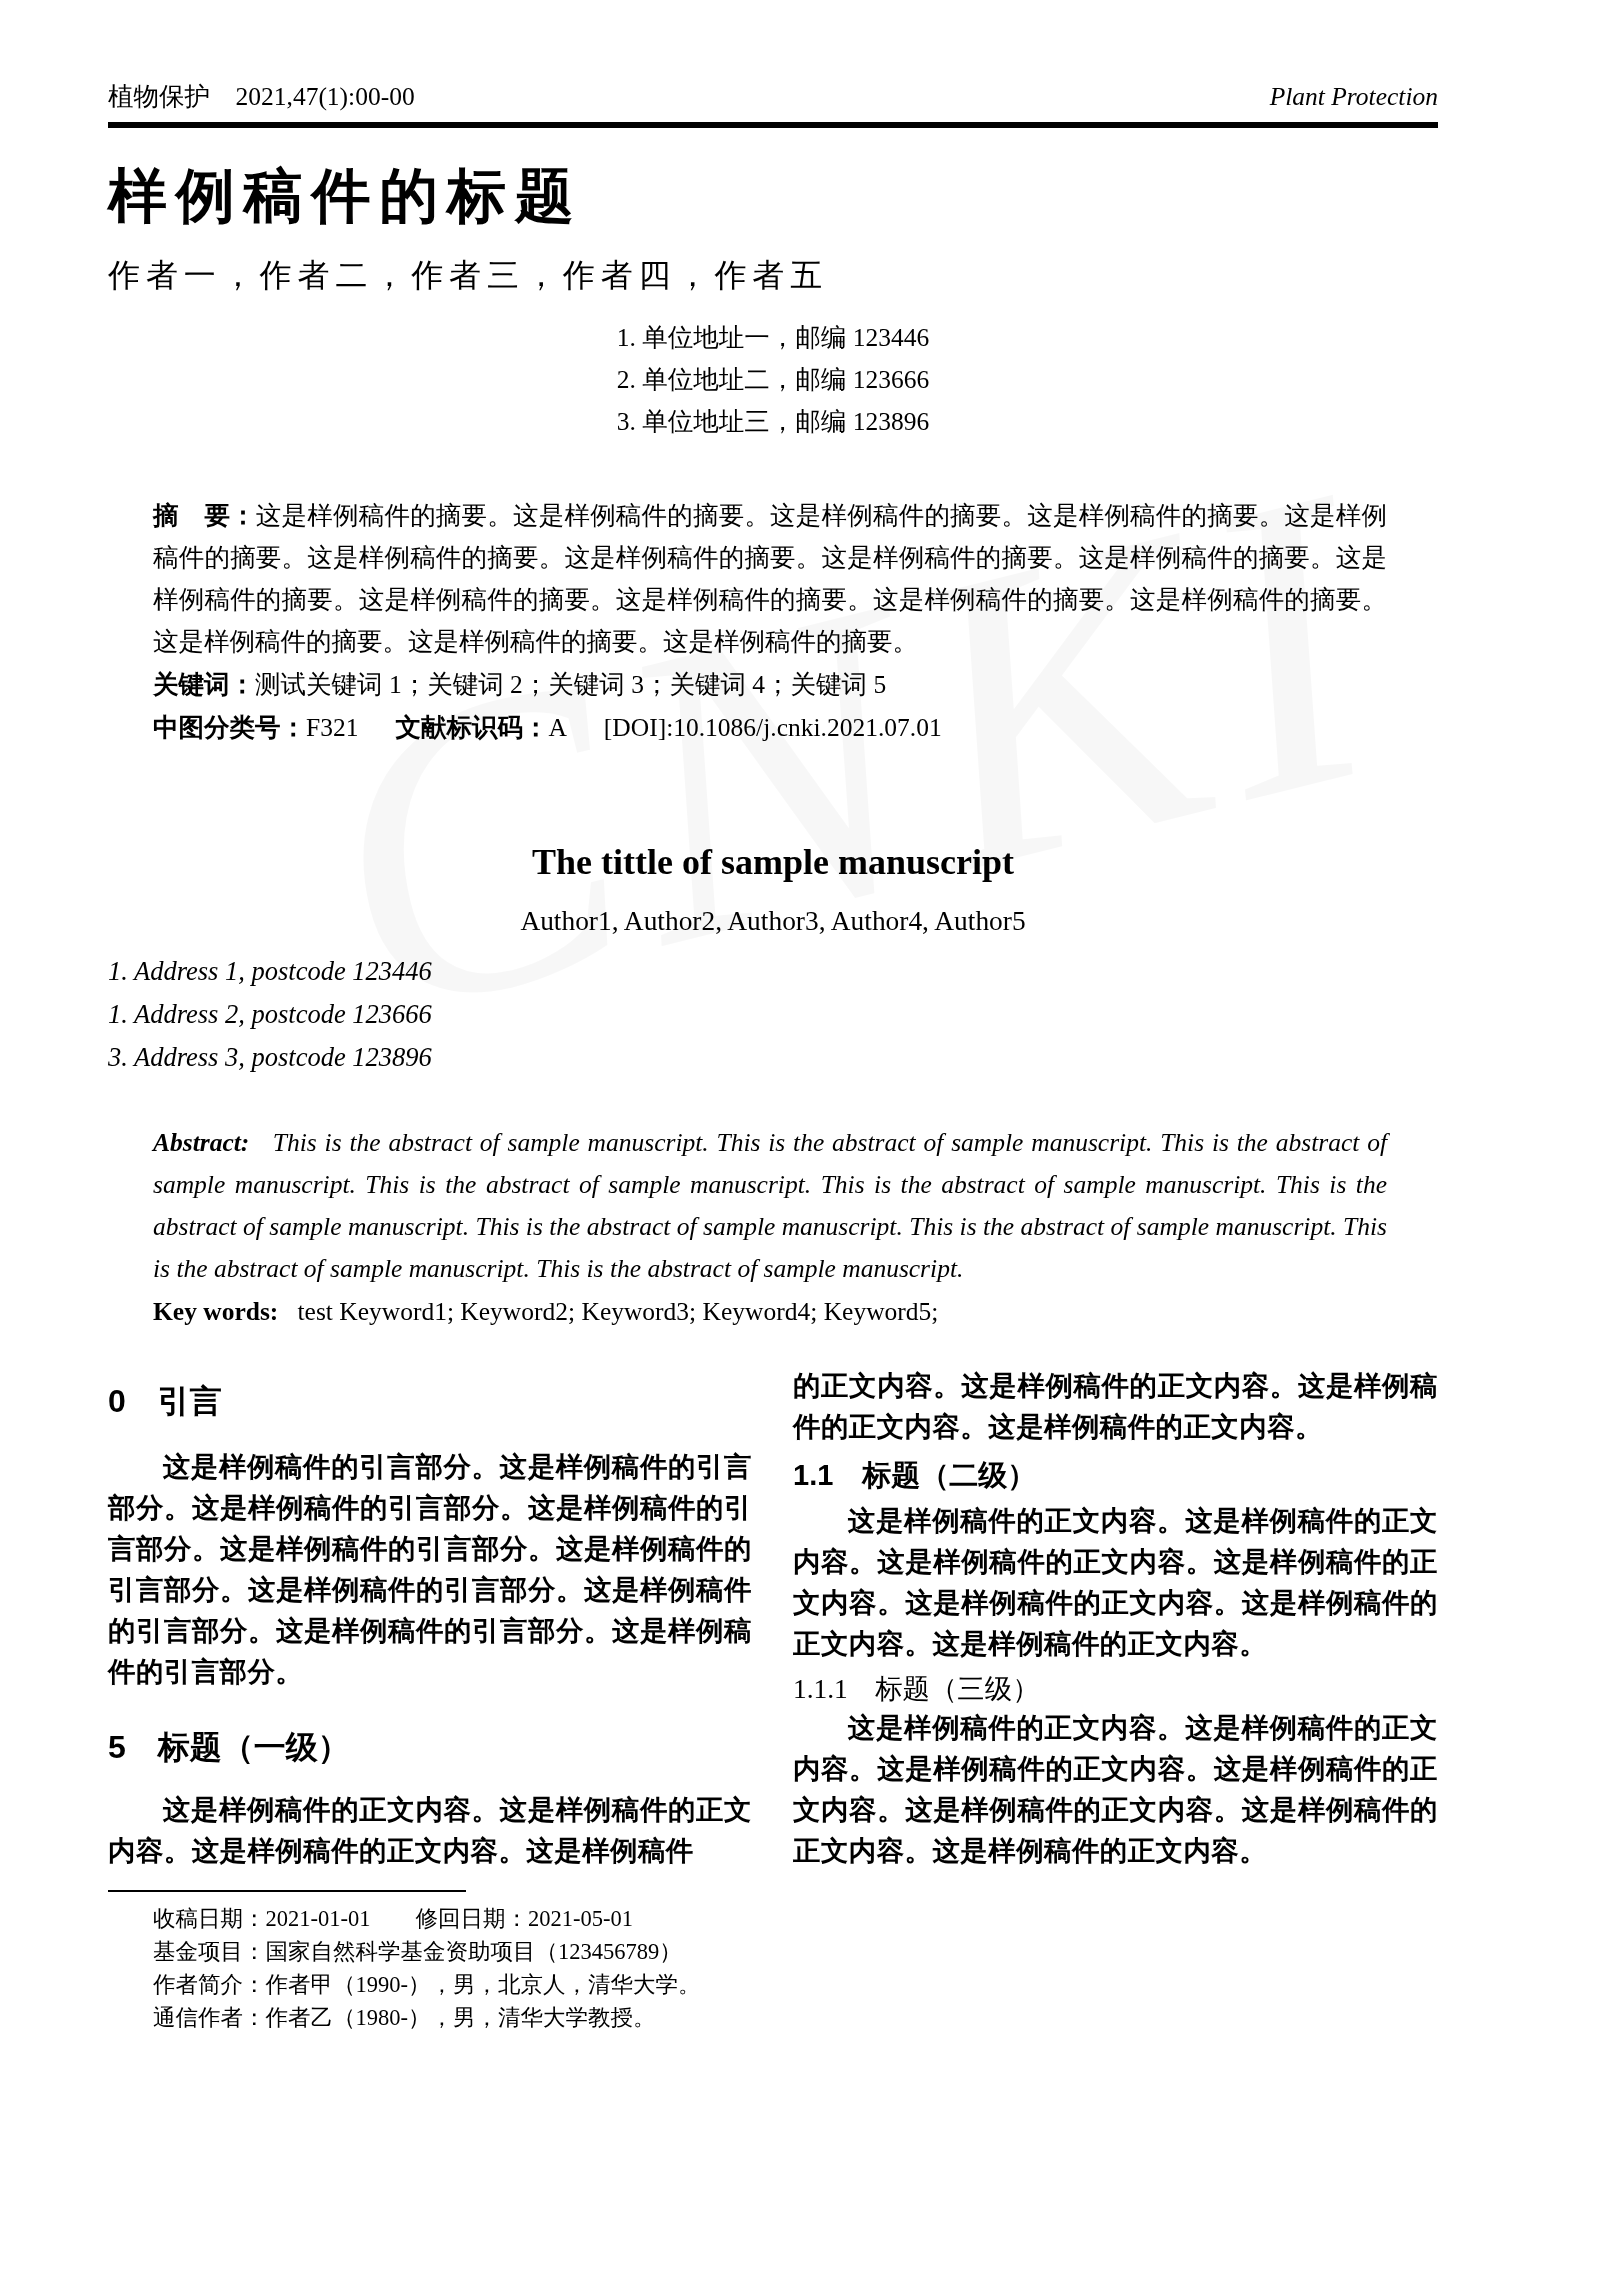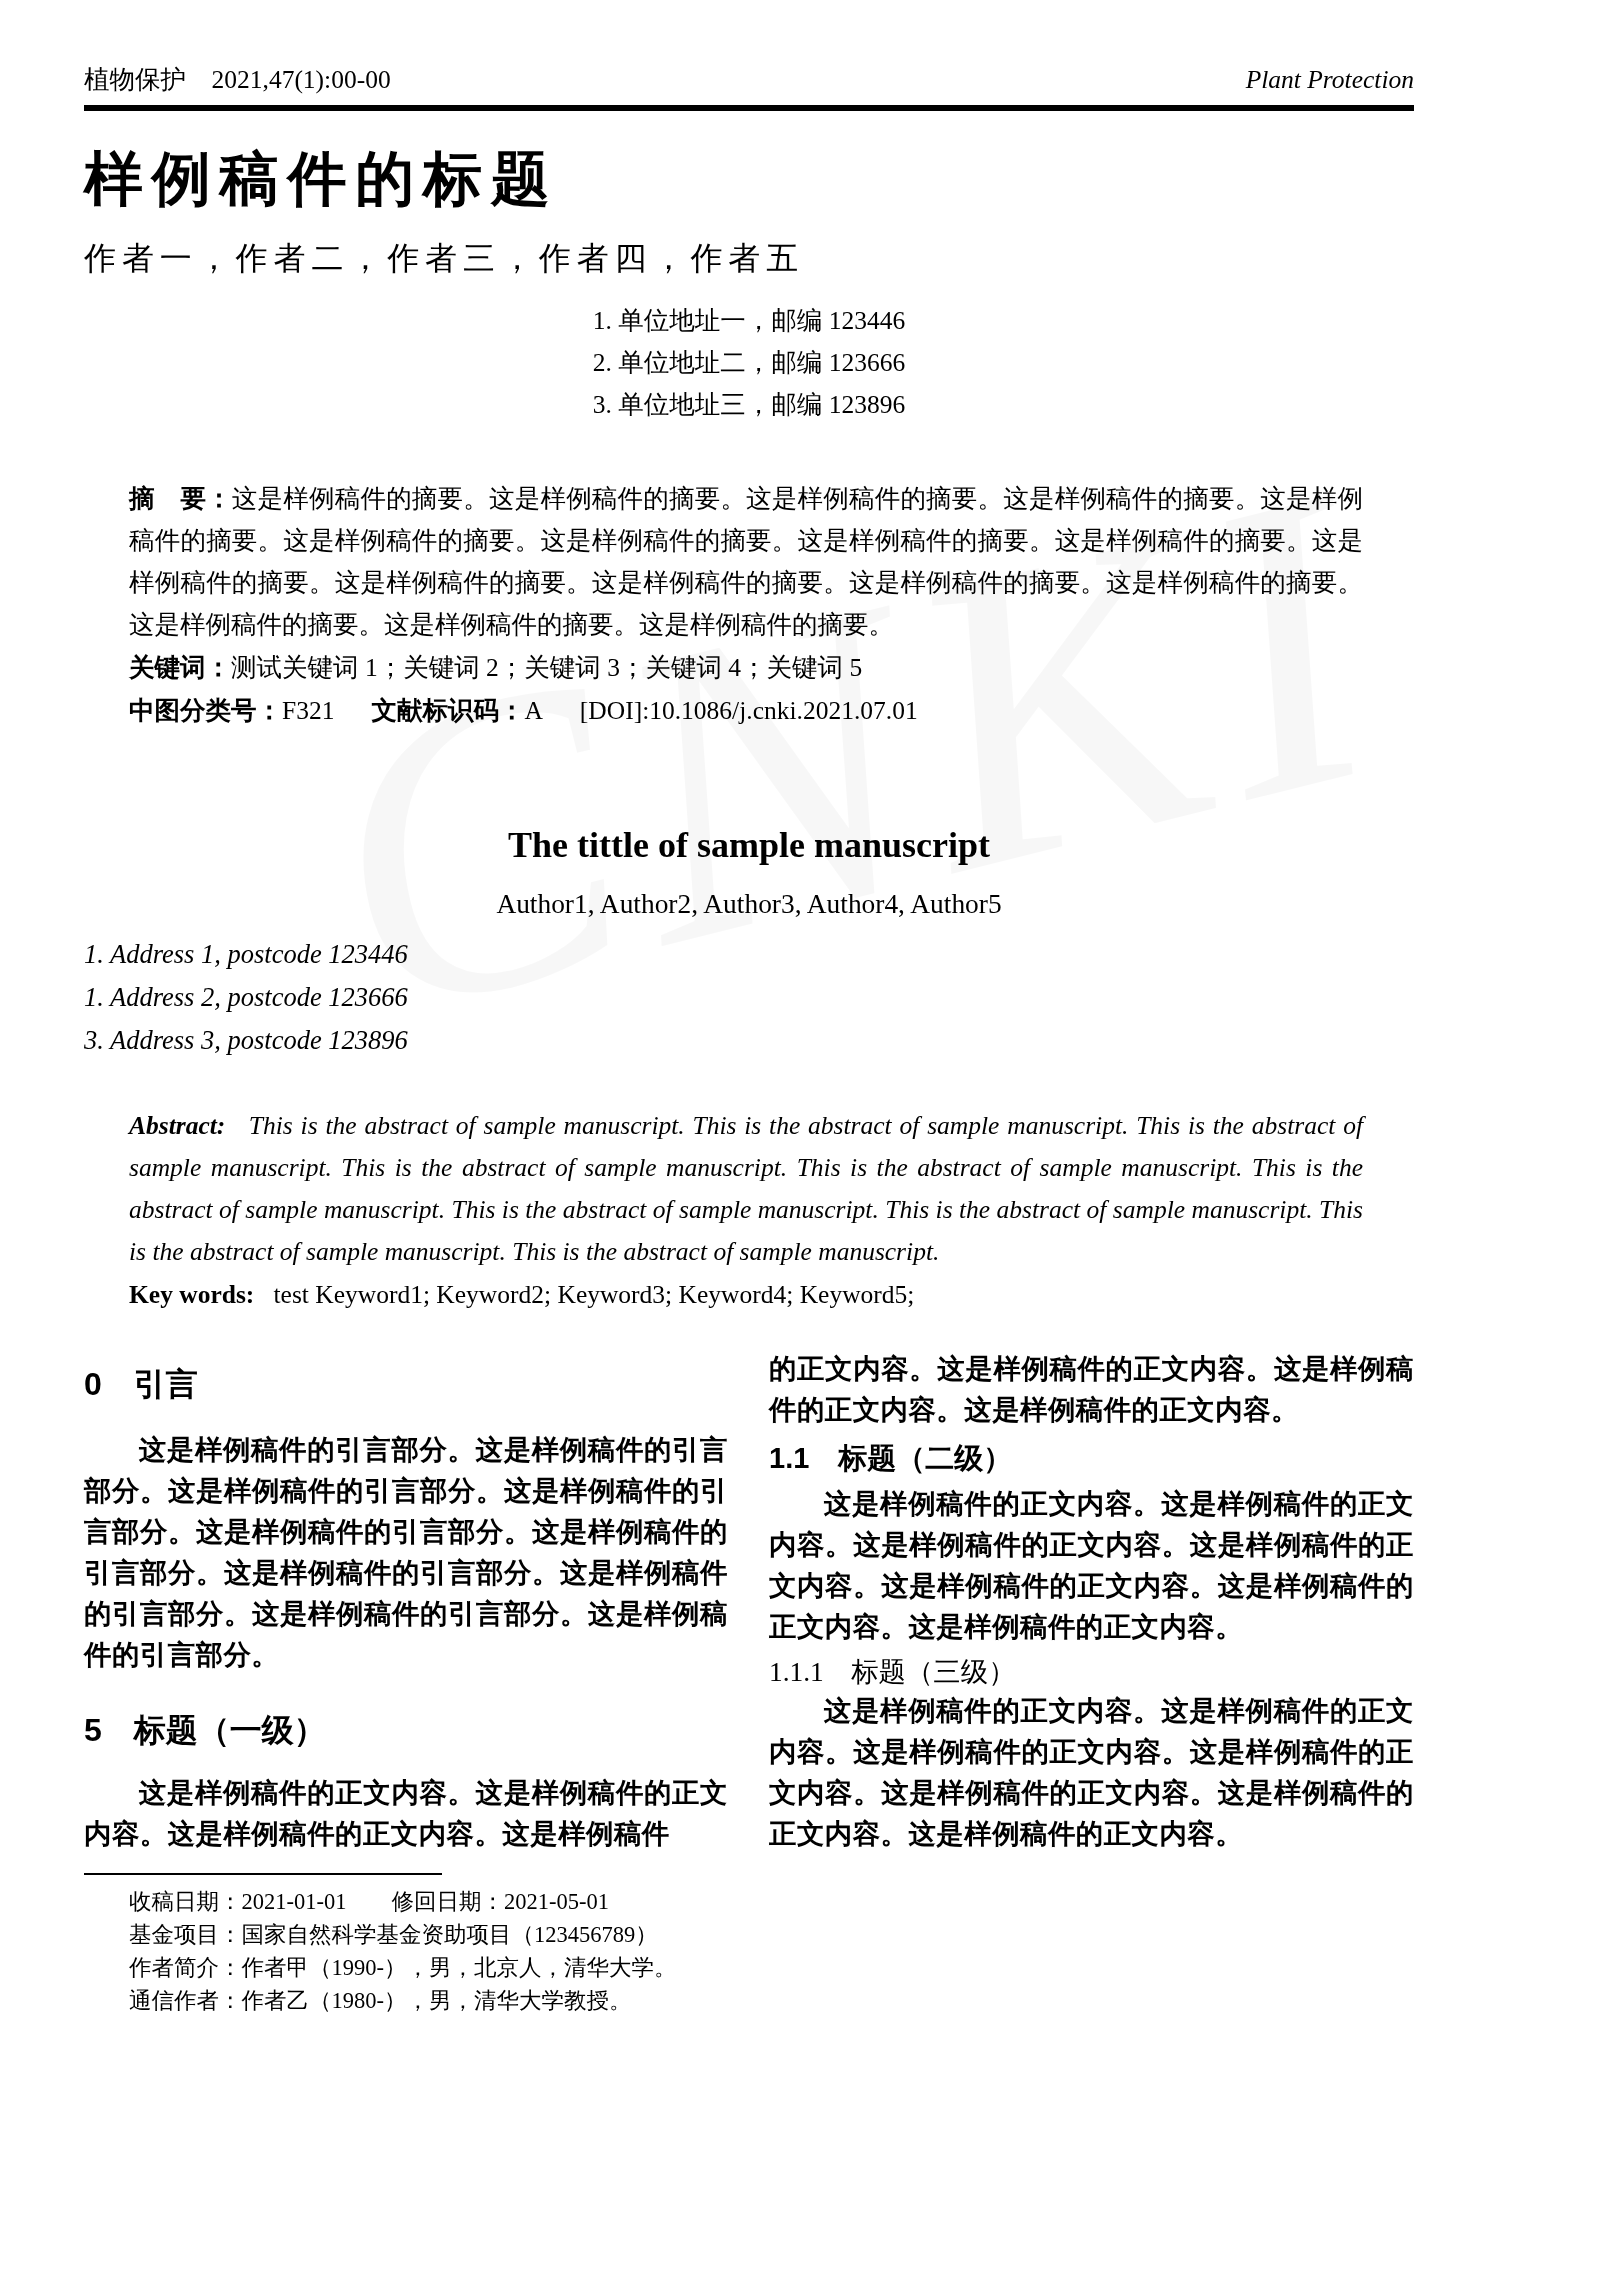--- a/index.html
+++ b/index.html
@@ -22,23 +22,23 @@
     font-size: 421px;
     color: rgba(0,0,0,0.032);
     transform: rotate(-14deg);
     pointer-events: none;
     z-index: 0;
     letter-spacing: 19.6px;
   }
   .content {
     position: relative;
     z-index: 1;
-    margin-left: 84px;
+    margin-left: 108px;
     width: 1330px;
-    padding-top: 64px;
+    padding-top: 81px;
   }
   
   .running-head {
     display: flex;
     justify-content: space-between;
     align-items: baseline;
     font-size: 25.5px;
     line-height: 31px;
   }
   .running-head .rh-right { font-style: italic; }

